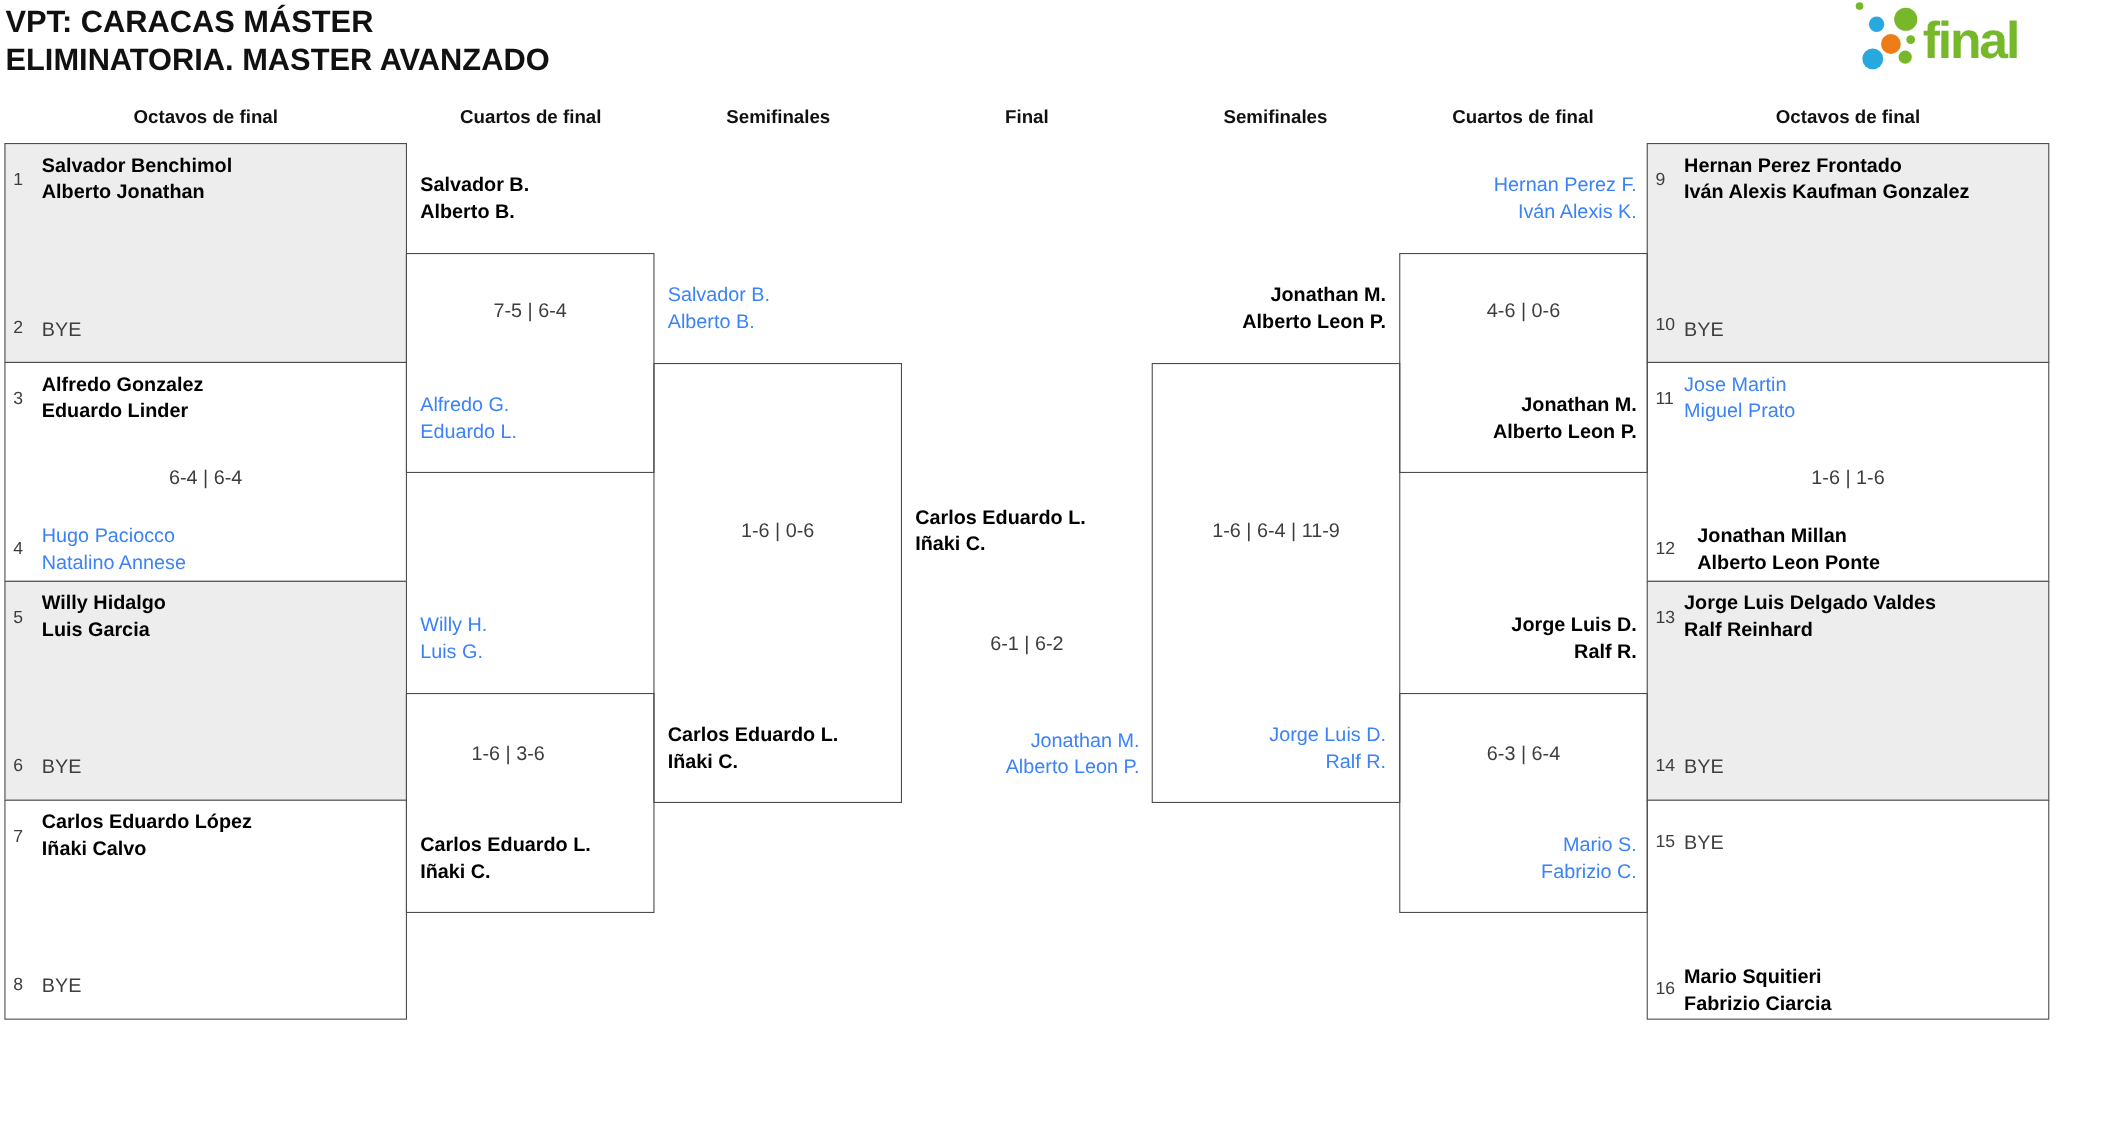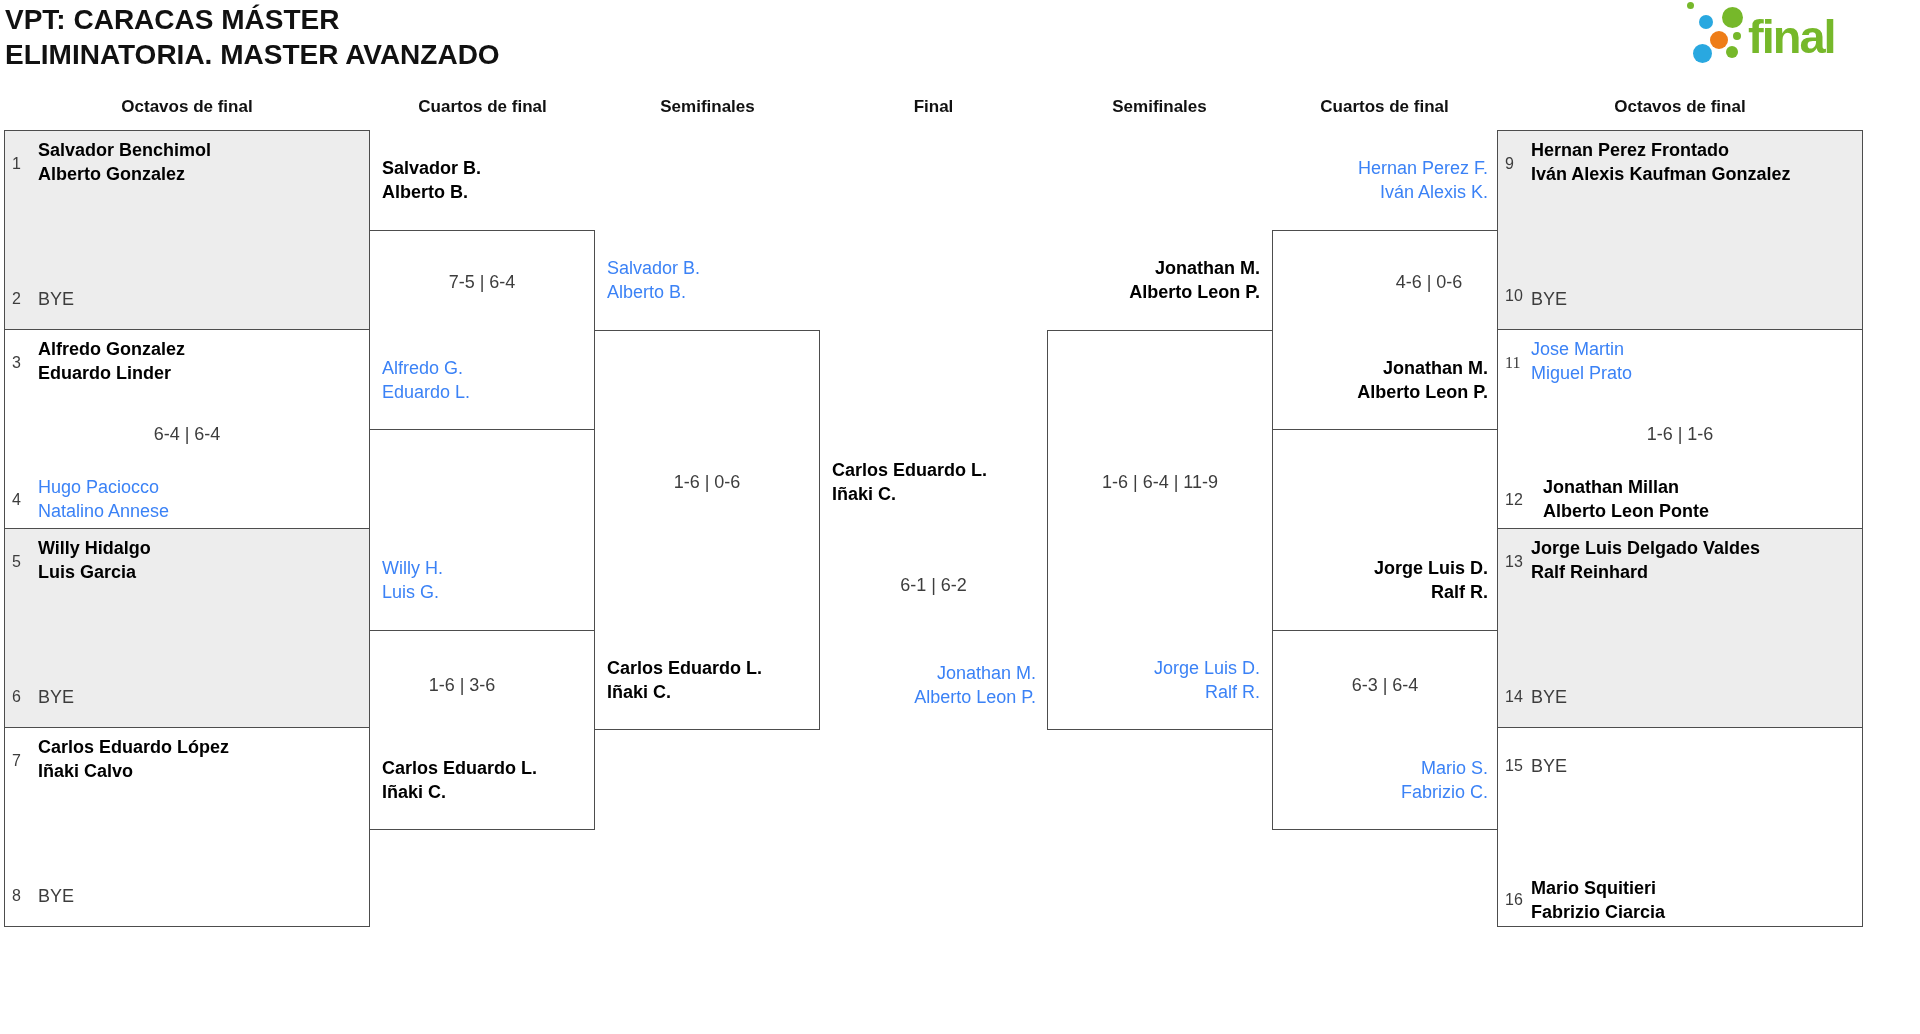--- a/index.html
+++ b/index.html
@@ -49,21 +49,21 @@
   <div class="hdr" style="left:595px;width:225px;">Semifinales</div>
   <div class="hdr" style="left:820px;width:227px;">Final</div>
   <div class="hdr" style="left:1047px;width:225px;">Semifinales</div>
   <div class="hdr" style="left:1272px;width:225px;">Cuartos de final</div>
   <div class="hdr" style="left:1497px;width:366px;">Octavos de final</div>
 
   <div class="box g" style="left:4px;top:130px;width:366px;height:200px;">
     <div class="seed" style="left:7px;top:21px;">1</div>
     <div class="team b" style="left:33px;top:7px;">
       <div>Salvador Benchimol</div>
-        <div>Alberto Gonzalez</div>
+        <div>Alberto Jonathan</div>
     </div>
     <div class="seed" style="left:7px;top:156px;">2</div>
     <div class="bye" style="left:33px;top:156px;">BYE</div>
   </div>
 
   <div class="box" style="left:4px;top:329px;width:366px;height:200px;">
     <div class="seed" style="left:7px;top:21px;">3</div>
     <div class="team b" style="left:33px;top:7px;">
       <div>Alfredo Gonzalez</div>
         <div>Eduardo Linder</div>
@@ -100,21 +100,21 @@
     <div class="seed" style="left:7px;top:21px;">9</div>
     <div class="team b" style="left:33px;top:7px;">
       <div>Hernan Perez Frontado</div>
         <div>Iván Alexis Kaufman Gonzalez</div>
     </div>
     <div class="seed" style="left:7px;top:153px;">10</div>
     <div class="bye" style="left:33px;top:156px;">BYE</div>
   </div>
 
   <div class="box" style="left:1497px;top:329px;width:366px;height:200px;">
-    <div class="seed" style="left:7px;top:21px;font-family:Liberation Serif, serif;">11</div>
+    <div class="seed" style="left:7px;top:21px;">11</div>
     <div class="team" style="left:33px;top:7px;">
       <div>Jose Martin</div>
         <div>Miguel Prato</div>
     </div>
     <div class="score" style="left:0;right:0;top:92px;">1-6 | 1-6</div>
     <div class="seed" style="left:7px;top:158px;">12</div>
     <div class="team b" style="left:45px;top:145px;">
       <div>Jonathan Millan</div>
         <div>Alberto Leon Ponte</div>
     </div>
@@ -194,21 +194,21 @@
   <div class="score" style="left:1047px;width:226px;top:470px;">1-6 | 6-4 | 11-9</div>
   <div class="team tr" style="left:1048px;width:212px;top:656px;">
     <div>Jorge Luis D.</div>
       <div>Ralf R.</div>
   </div>
 
   <div class="team tr" style="left:1272px;width:216px;top:156px;">
     <div>Hernan Perez F.</div>
       <div>Iván Alexis K.</div>
   </div>
-  <div class="score" style="left:1316px;width:226px;top:270px;">4-6 | 0-6</div>
+  <div class="score" style="left:1272px;width:226px;top:270px;">4-6 | 0-6</div>
   <div class="team b tr" style="left:1272px;width:216px;top:356px;">
     <div>Jonathan M.</div>
       <div>Alberto Leon P.</div>
   </div>
 
   <div class="team b tr" style="left:1272px;width:216px;top:556px;">
     <div>Jorge Luis D.</div>
       <div>Ralf R.</div>
   </div>
   <div class="score" style="left:1272px;width:226px;top:673px;">6-3 | 6-4</div>

